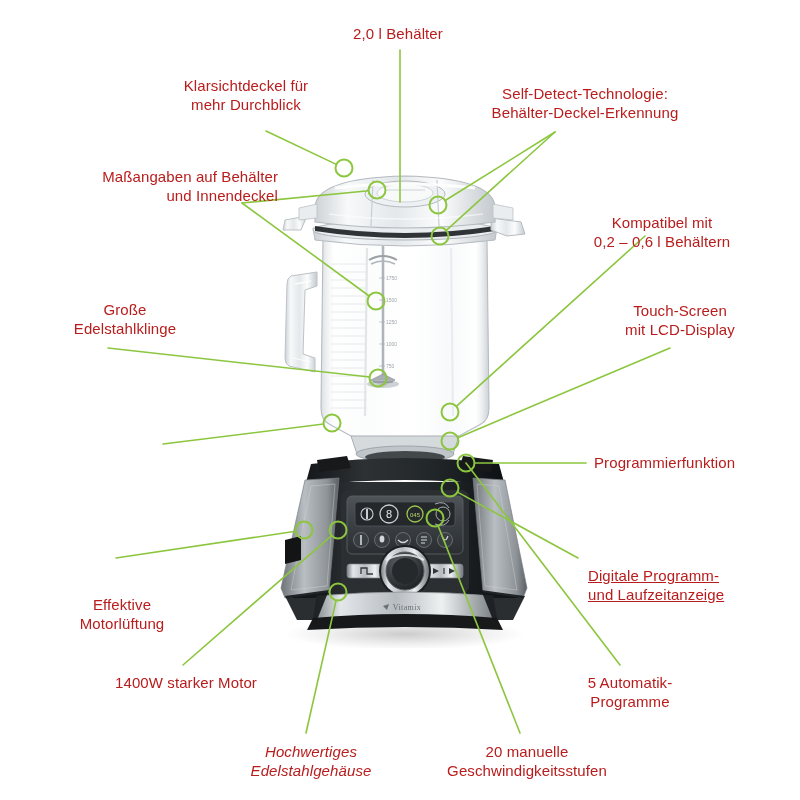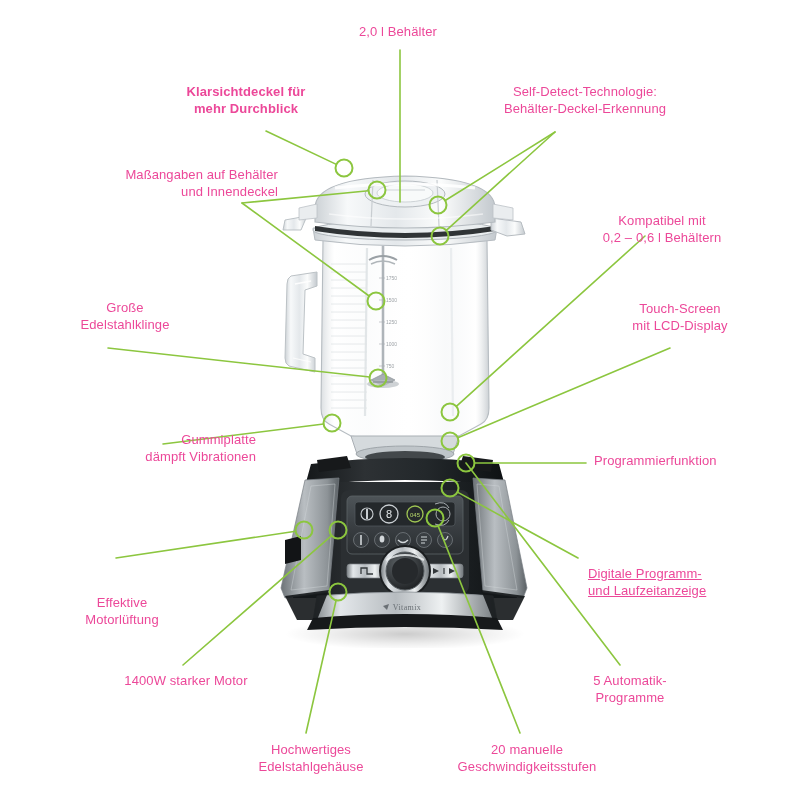--- a/index.html
+++ b/index.html
@@ -9,22 +9,22 @@
     background:#ffffff;
     font-family:"Liberation Sans","DejaVu Sans",sans-serif;
     overflow:hidden;
     position:relative;
   }
   #stage{position:relative;width:800px;height:800px;}
 
   
   .label{
     position:absolute;
-    color:#ec4899;
-    font-size:13px;
+    color:#b91c1c;
+    font-size:15px;
     line-height:1.28;
     letter-spacing:.1px;
     white-space:pre-line;
     -webkit-font-smoothing:antialiased;
   }
   .label.r{text-align:right;}
   .label.l{text-align:left;}
   .label.c{text-align:center;}
 
   
@@ -294,53 +294,51 @@
         <circle cx="304" cy="530" r="8.5" fill="none" stroke="#8CC63F" stroke-width="2"></circle>
         <circle cx="450" cy="488" r="8.5" fill="none" stroke="#8CC63F" stroke-width="2"></circle>
         <circle cx="338" cy="530" r="8.5" fill="none" stroke="#8CC63F" stroke-width="2"></circle>
         <circle cx="338" cy="592" r="8.5" fill="none" stroke="#8CC63F" stroke-width="2"></circle>
         <circle cx="435" cy="518" r="8.5" fill="none" stroke="#8CC63F" stroke-width="2"></circle>
       </g>
   </svg>
 
   <div class="label c" style="left:278px;top:24px;width:240px;">2,0 l Behälter</div>
 
-  <div class="label c" style="left:126px;top:84px;width:240px;font-weight:bold;">Klarsichtdeckel für
+  <div class="label c" style="left:126px;top:76px;width:240px;">Klarsichtdeckel für
 mehr Durchblick</div>
 
   <div class="label c" style="left:435px;top:84px;width:300px;">Self-Detect-Technologie:
 Behälter-Deckel-Erkennung</div>
 
   <div class="label r" style="left:18px;top:167px;width:260px;">Maßangaben auf Behälter
 und Innendeckel</div>
 
   <div class="label c" style="left:542px;top:189px;width:240px;margin-top:24px;">Kompatibel mit
 0,2 – 0,6 l Behältern</div>
 
   <div class="label c" style="left:15px;top:300px;width:220px;">Große
 Edelstahlklinge</div>
 
   <div class="label c" style="left:570px;top:301px;width:220px;">Touch-Screen
 mit LCD-Display</div>
 
-  <div class="label r" style="left:6px;top:432px;width:250px;">Gummiplatte
-dämpft Vibrationen</div>
 
   <div class="label l" style="left:594px;top:453px;width:210px;">Programmierfunktion</div>
 
   <div class="label c" style="left:22px;top:595px;width:200px;">Effektive
 Motorlüftung</div>
 
   <div class="label l" style="left:588px;top:566px;width:212px;text-decoration:underline;">Digitale Programm-
 und Laufzeitanzeige</div>
 
   <div class="label c" style="left:66px;top:673px;width:240px;text-align:center;">1400W starker Motor</div>
 
   <div class="label c" style="left:540px;top:673px;width:180px;">5 Automatik-
 Programme</div>
 
-  <div class="label c" style="left:191px;top:742px;width:240px;">Hochwertiges
+  <div class="label c" style="left:191px;top:742px;width:240px;font-style:italic;">Hochwertiges
 Edelstahlgehäuse</div>
 
   <div class="label c" style="left:397px;top:742px;width:260px;">20 manuelle
 Geschwindigkeitsstufen</div>
 
 </div>
 
 </body></html>

